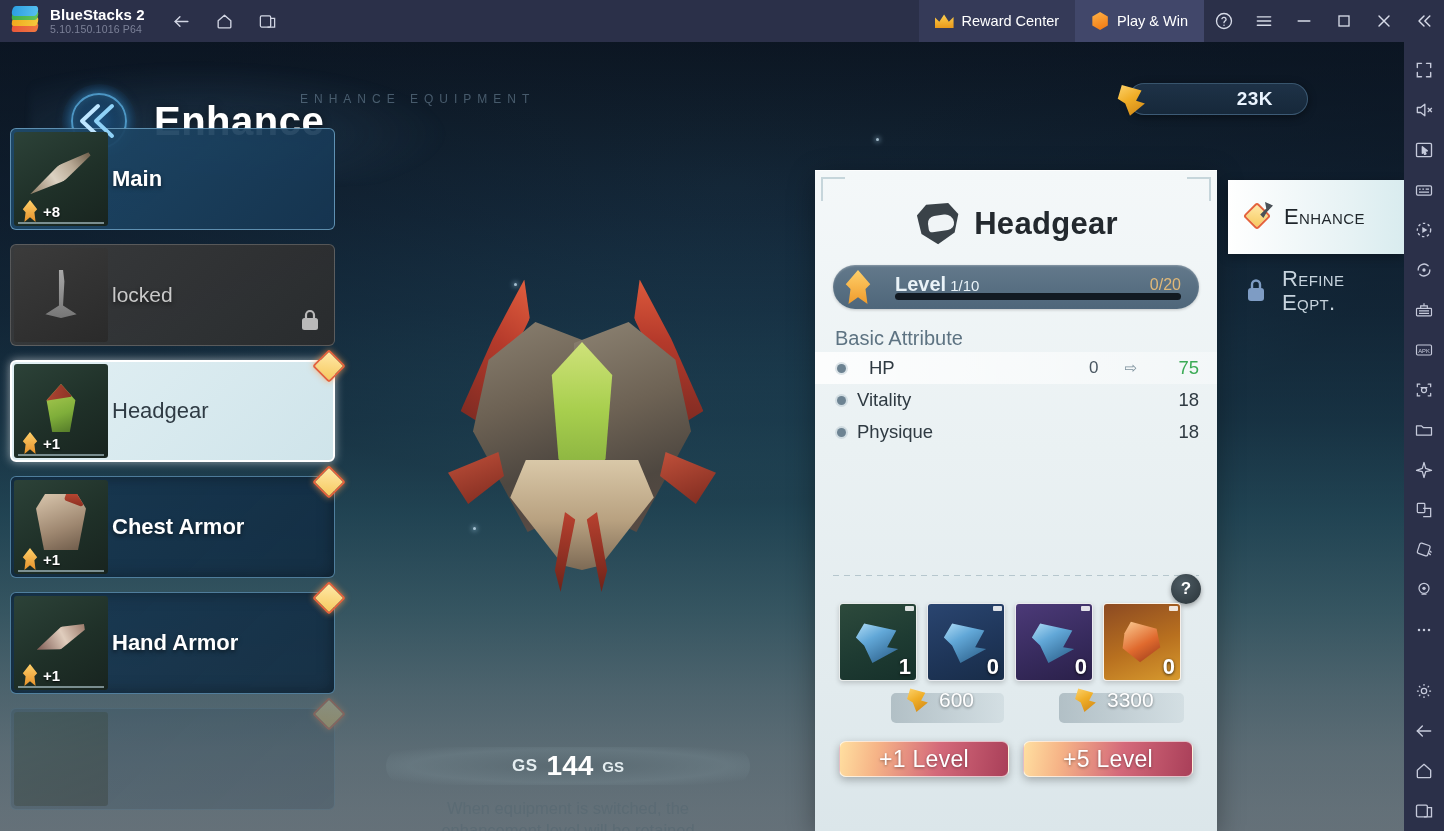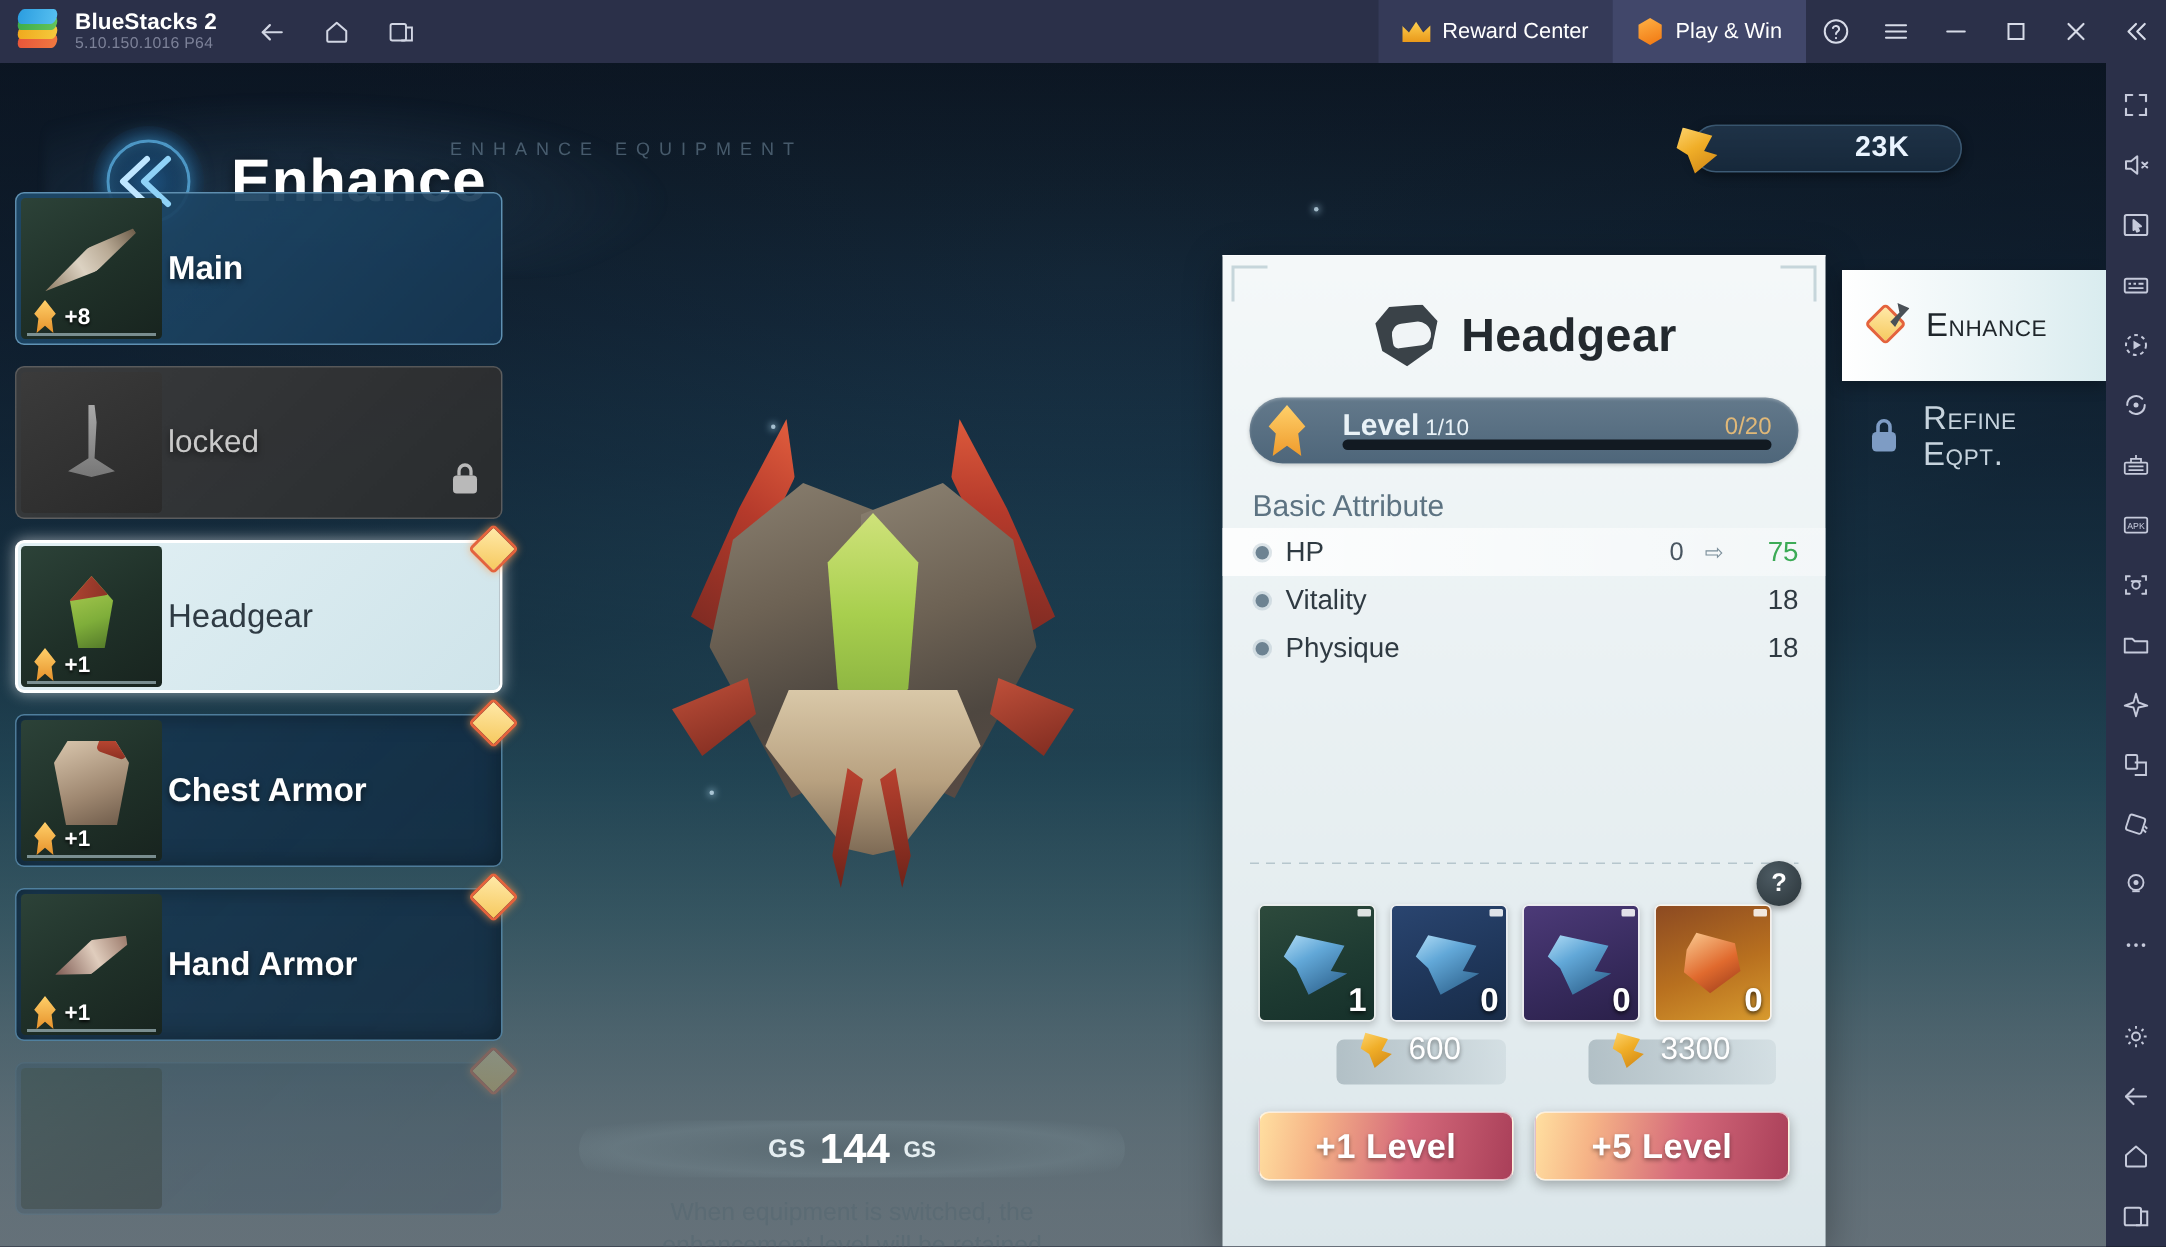--- a/index.html
+++ b/index.html
@@ -238,21 +238,21 @@
     clip-path:polygon(50% 0%, 86% 42%, 72% 56%, 78% 100%, 50% 80%, 22% 100%, 28% 56%, 14% 42%); }
   .level-txt { position:absolute; left:62px; top:8px; display:flex; align-items:baseline; gap:4px; }
   .level-txt .lw { color:#e9f2f7; font-size:20px; font-weight:600; }
   .level-txt .lv { color:#e9f2f7; font-size:15px; }
   .level-right { position:absolute; right:18px; top:11px; color:#e0b878; font-size:16px;text-align:right; }
   .level-track { position:absolute; left:62px; right:18px; bottom:9px; height:7px;
     border-radius:4px; background:#121a22; }
 
   .attr-heading { margin:18px 0 2px 20px; color:#5d7382; font-size:20px; }
   .attr-row { display:flex; align-items:center; height:32px; padding:0 18px 0 22px; }
-  .attr-row.hl { background:linear-gradient(90deg, rgba(255,255,255,.85), rgba(255,255,255,.35)); }
+  .attr-row.hl { background:linear-gradient(90deg, rgba(255,255,255,.85), rgba(255,255,255,.35));gap:12px; }
   .attr-bullet { width:9px; height:9px; border-radius:50%; background:#6d8392;
     box-shadow:0 0 0 2px rgba(160,180,192,.35); flex:none; margin-right:11px; }
   .attr-name { color:#2f3a42; font-size:18.5px; flex:1; }
   .attr-old { color:#495661; font-size:17px; margin-right:14px; }
   .attr-arrow { color:#7d909c; font-size:15px; margin-right:16px; }
   .attr-new { color:#3cab56; font-size:18.5px; min-width:34px; text-align:right; }
   .attr-val { color:#2f3a42; font-size:18.5px; min-width:34px; text-align:right; }
 
   .divider { position:absolute; left:18px; right:18px; top:404px; height:1px;
     background:repeating-linear-gradient(90deg, rgba(150,172,182,.6) 0 6px, rgba(150,172,182,0) 6px 11px); }
@@ -288,23 +288,23 @@
   .cost.c1 { left:52px; }
   .cost.c2 { left:220px; }
   .cost .ccoin { width:26px; height:26px; flex:none; }
   .cost .ccoin i { display:block; width:100%; height:100%;
     background:linear-gradient(150deg,#ffd978 0%,#f0ae28 45%,#c97e12 100%);
     clip-path:polygon(20% 6%, 78% 22%, 62% 52%, 88% 60%, 44% 96%, 30% 60%, 8% 46%); }
   .cost .cval { color:#ffffff; font-size:21px; font-weight:500;
     text-shadow:0 1px 3px rgba(0,0,0,.45); }
 
   .actions { position:absolute; left:24px; top:570px; display:flex; gap:14px; }
-  .act-btn { width:170px; height:46px; border-radius:7px; cursor:pointer;
+  .act-btn { width:170px; height:36px; border-radius:7px; cursor:pointer;
     display:flex; align-items:center; justify-content:center;
-    color:#ffffff; font-size:23px; font-weight:700; letter-spacing:.3px;
+    color:#ffffff; font-size:23px; font-weight:400; letter-spacing:.3px;
     text-shadow:0 1px 3px rgba(0,0,0,.4);
     background:linear-gradient(100deg,#ffdfa0 0%,#f6b487 22%,#d4697a 58%,#a93f59 100%);
     border:1.5px solid rgba(255,255,255,.65);
     box-shadow:0 3px 8px rgba(0,0,0,.28); }
 
   
   .tabs { position:absolute; left:1228px; top:138px; width:176px; }
   .tab { height:74px; display:flex; align-items:center; gap:12px; padding-left:16px;
     cursor:pointer; }
   .tab.active { background:linear-gradient(90deg,#ffffff 0%,#e8f3f5 65%,#d9ecef 100%);

